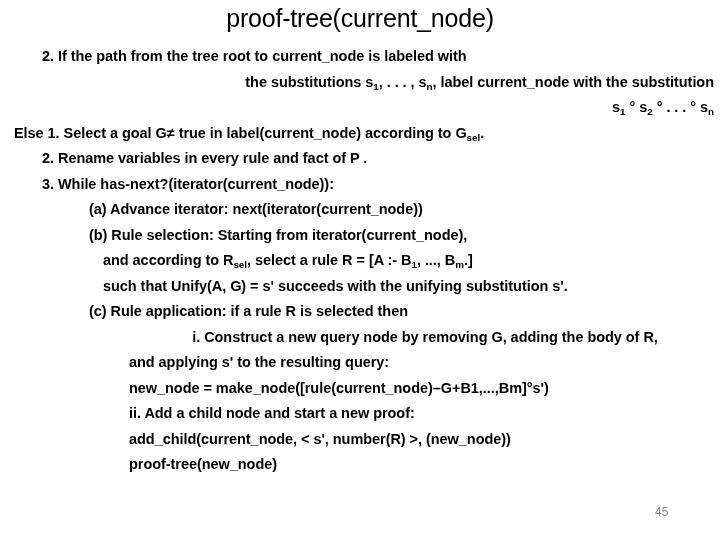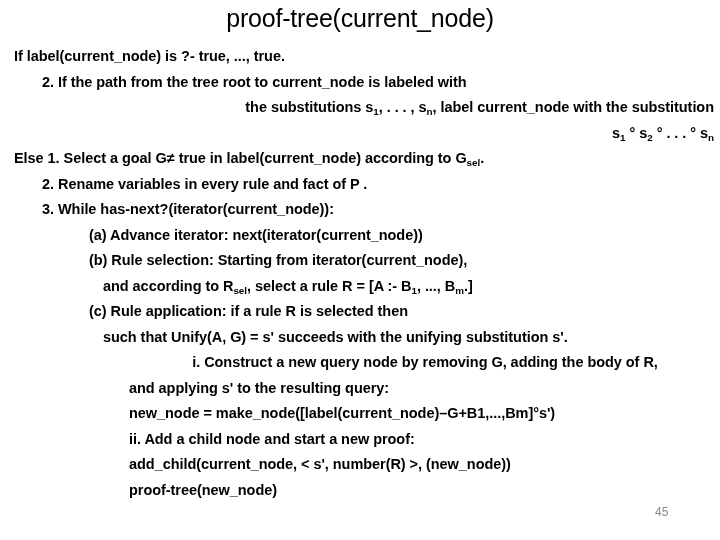--- a/index.html
+++ b/index.html
@@ -81,35 +81,34 @@
   }
 </style>
 </head>
 <body>
 
 <div class="slide">
 
   <div class="slide-title">proof-tree(current_node)</div>
 
   <div class="body-block">
-      <div class="line ind-0">If label(current_node) is ?- true, ..., true.</div>
       <div class="line ind-1">2. If the path from the tree root to current_node is labeled with</div>
       <div class="line ind-2">the substitutions s<sub>1</sub>, . . . , s<sub>n</sub>, label current_node with the substitution</div>
       <div class="line ind-2">s<sub>1</sub> ° s<sub>2</sub> ° . . . ° s<sub>n</sub></div>
       <div class="line ind-0">Else 1. Select a goal G≠ true in label(current_node) according to G<sub>sel</sub>.</div>
       <div class="line ind-1">2. Rename variables in every rule and fact of P .</div>
       <div class="line ind-1">3. While has-next?(iterator(current_node)):</div>
       <div class="line ind-3">(a) Advance iterator: next(iterator(current_node))</div>
       <div class="line ind-3">(b) Rule selection: Starting from iterator(current_node),</div>
       <div class="line ind-4">and according to R<sub>sel</sub>, select a rule R = [A :- B<sub>1</sub>, ..., B<sub>m</sub>.]</div>
+      <div class="line ind-4">such that Unify(A, G) = s' succeeds with the unifying substitution s'.</div>
       <div class="line ind-3">(c) Rule application: if a rule R is selected then</div>
-      <div class="line ind-4">such that Unify(A, G) = s' succeeds with the unifying substitution s'.</div>
       <div class="line ind-6">i. Construct a new query node by removing G, adding the body of R,</div>
       <div class="line ind-5">and applying s' to the resulting query:</div>
-      <div class="line ind-5">new_node = make_node([label(current_node)–G+B1,...,Bm]°s')</div>
+      <div class="line ind-5">new_node = make_node([rule(current_node)–G+B1,...,Bm]°s')</div>
       <div class="line ind-5">ii. Add a child node and start a new proof:</div>
       <div class="line ind-5">add_child(current_node, &lt; s', number(R) &gt;, (new_node))</div>
       <div class="line ind-5">proof-tree(new_node)</div>
     </div>
 
   <div class="page-number">45</div>
 
 </div>
 
 </body></html>

